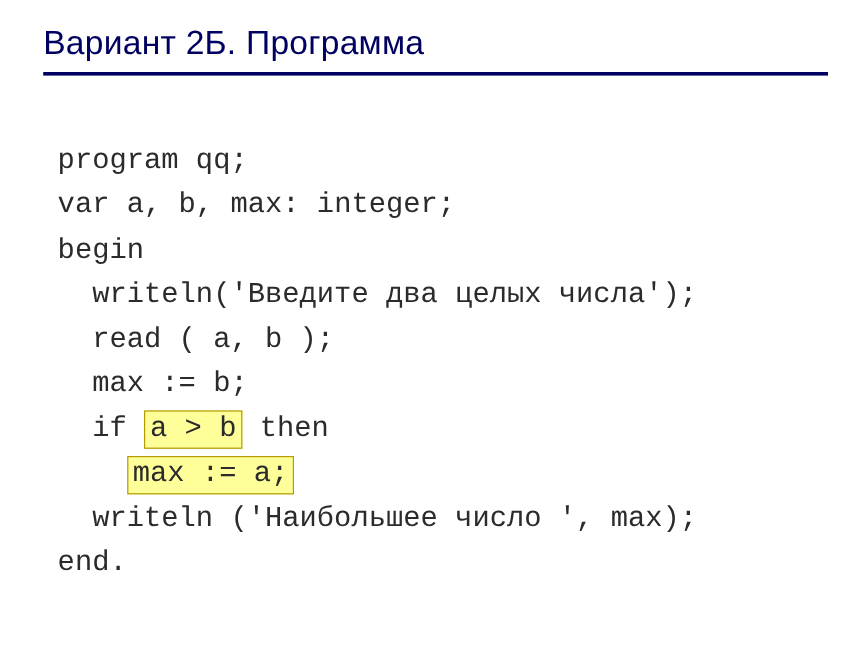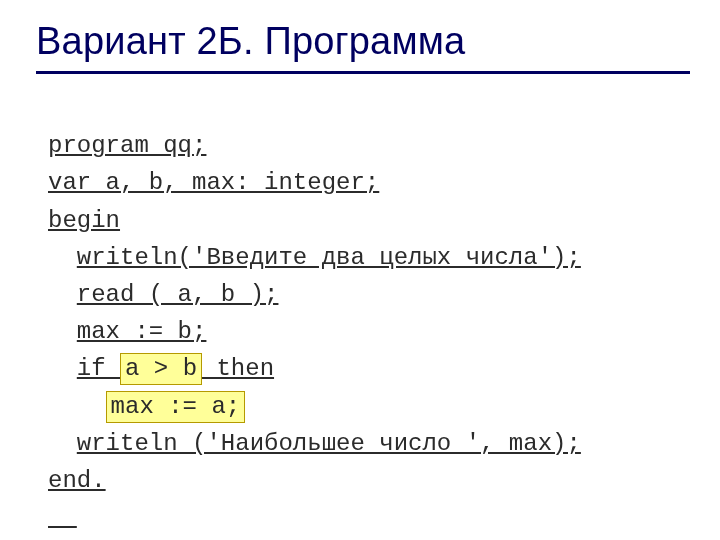--- a/index.html
+++ b/index.html
@@ -9,35 +9,34 @@
     height: 540px;
     background: #ffffff;
     font-family: Arial, Helvetica, sans-serif;
     overflow: hidden;
   }
   .slide {
     box-sizing: border-box;
     padding: 20px 30px 20px 36px;
   }
   .title {
-    font-size: 38px;
+    font-size: 28px;
     color: #000060;
     padding-bottom: 8px;
     border-bottom: 3px solid #000060;
     letter-spacing: 0.2px;
   }
   .code {
     font-family: "Courier New", Courier, monospace;
     font-size: 24px;
     color: #2b2b2b;
     line-height: 1.55;
     margin-top: 16px;
     margin-left: 12px;
     white-space: pre;
-    text-decoration: underline;
   }
   .indent1 { display: inline-block; width: 2ch; }
   .indent2 { display: inline-block; width: 4ch; }
   .hl {
     background: #ffff99;
     border: 1px solid #b59a00;
     padding: 0 4px 0 4px;
     display: inline-block;
     line-height: 1.25;
   }

